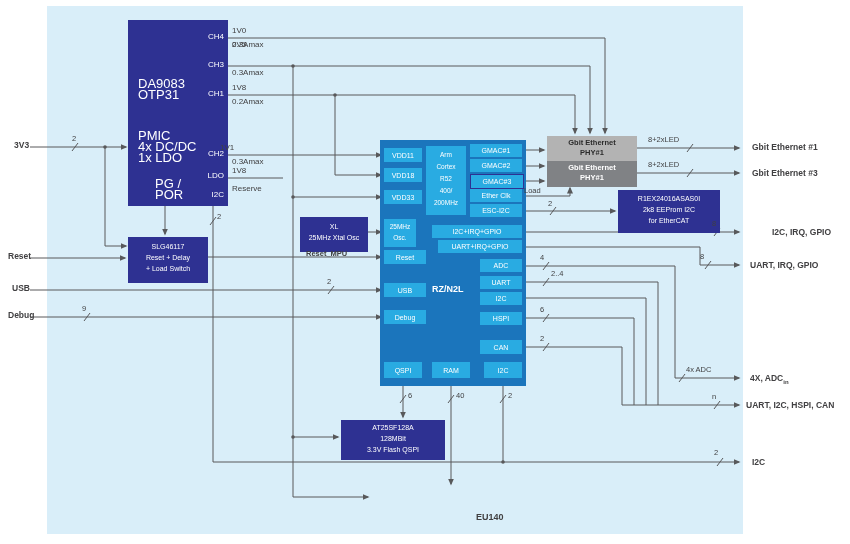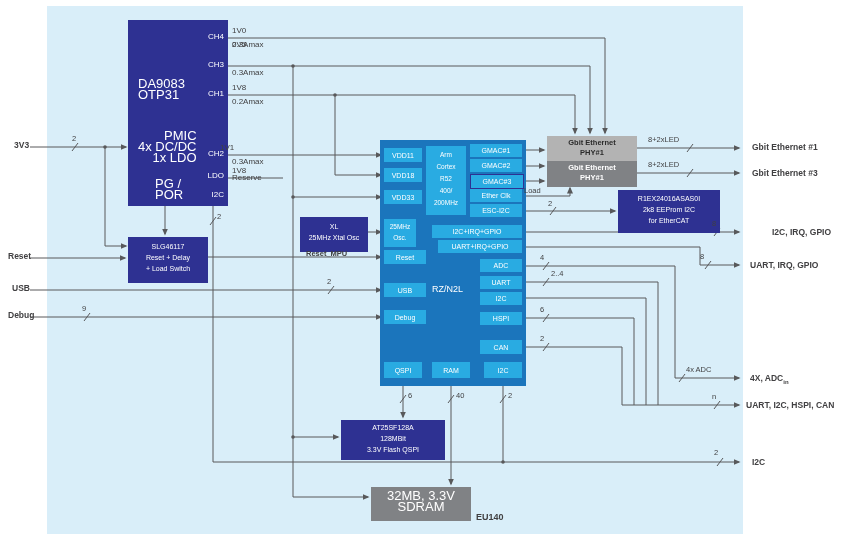--- a/index.html
+++ b/index.html
@@ -14,21 +14,21 @@
   .sub.hl{border:1px solid #2e3192;}
   .cpu{background:#29abe2;color:#fff;position:absolute;text-align:center;font-size:6.5px;line-height:12px;padding-top:3px;}
   .osc{background:#29abe2;color:#fff;position:absolute;text-align:center;font-size:6.5px;line-height:11px;padding-top:2px;}
   .lbl{position:absolute;color:#414042;white-space:nowrap;font-size:8px;line-height:10px;}
   .bw{position:absolute;color:#414042;white-space:nowrap;font-size:7.5px;line-height:9px;}
   .io{position:absolute;color:#414042;font-weight:bold;font-size:8.5px;line-height:10px;white-space:nowrap;}
   .sm{font-size:7.5px;font-weight:normal;}
   .pin{position:absolute;right:4px;text-align:right;font-size:8px;line-height:10px;white-space:nowrap;}
   .bl{font-size:13px;line-height:11px;white-space:nowrap;}
   .bl7{font-size:7px;line-height:11px;white-space:nowrap;}
-  .socname{position:absolute;color:#fff;font-weight:normal;font-size:9px;white-space:nowrap;}
+  .socname{position:absolute;color:#fff;font-weight:bold;font-size:9px;white-space:nowrap;}
   .gray1{background:#b3b3b3;color:#2b2b2b;}
   .gray2{background:#808285;color:#fff;}
   .phytxt{font-size:7.5px;font-weight:bold;line-height:10px;padding-top:2px;white-space:nowrap;}
   .board{position:absolute;color:#414042;font-weight:bold;font-size:9px;white-space:nowrap;}
 </style>
 </head>
 <body>
 
 <div id="stage">
   <div id="panel"></div>
@@ -98,41 +98,41 @@
     <div class="pin" style="top:12px">CH4</div>
     <div class="pin" style="top:40px">CH3</div>
     <div class="pin" style="top:69px">CH1</div>
     <div class="pin" style="top:129px">CH2</div>
     <div class="pin" style="top:151px">LDO</div>
     <div class="pin" style="top:170px">I2C</div>
     <div style="position:absolute;left:10px;top:58px;text-align:left">
       <div class="bl">DA9083</div>
       <div class="bl">OTP31</div>
     </div>
-    <div style="position:absolute;left:10px;top:110px;text-align:right">
+    <div style="position:absolute;left:10px;top:110px;text-align:left">
       <div class="bl">PMIC</div>
       <div class="bl">4x DC/DC</div>
       <div class="bl">1x LDO</div>
     </div>
     <div style="position:absolute;left:27px;top:158px;text-align:left">
       <div class="bl">PG /</div>
       <div class="bl">POR</div>
     </div>
   </div>
 
   <div class="lbl" style="left:232px;top:26px">1V0</div>
   <div class="lbl" style="left:232px;top:40px">0.3Amax</div>
   <div class="lbl" style="left:232px;top:40px">2V5</div>
   <div class="lbl" style="left:232px;top:68px">0.3Amax</div>
   <div class="lbl" style="left:232px;top:83px">1V8</div>
   <div class="lbl" style="left:232px;top:97px">0.2Amax</div>
   <div class="lbl" style="left:220px;top:143px">1V1</div>
   <div class="lbl" style="left:232px;top:157px">0.3Amax</div>
   <div class="lbl" style="left:232px;top:166px">1V8</div>
-  <div class="lbl" style="left:232px;top:173px">Reserve</div>
+  <div class="lbl" style="left:232px;top:184px">Reserve</div>
 
   <div class="blk navy" style="left:128px;top:237px;width:80px;height:42px;padding-top:4px">
     <div class="bl7">SLG46117</div>
     <div class="bl7">Reset + Delay</div>
     <div class="bl7">+ Load Switch</div>
   </div>
 
   <div class="blk navy" style="left:300px;top:217px;width:68px;height:31px;padding-top:4px">
     <div class="bl7">XL</div>
     <div class="bl7">25MHz Xtal Osc</div>
@@ -190,24 +190,20 @@
     <div class="bl7">2k8 EEProm I2C</div>
     <div class="bl7">for EtherCAT</div>
   </div>
 
   <div class="blk navy" style="left:341px;top:420px;width:104px;height:38px;padding-top:2px">
     <div class="bl7">AT25SF128A</div>
     <div class="bl7">128MBit</div>
     <div class="bl7">3.3V Flash QSPI</div>
   </div>
 
-  <div class="blk gray2" style="left:371px;top:487px;width:100px;height:31px;padding-top:3px">
-    <div class="bl">32MB, 3.3V</div>
-    <div class="bl">SDRAM</div>
-  </div>
 
   <div class="board" style="left:476px;top:512px">EU140</div>
 
   <div class="io sm" style="left:648px;top:135px">8+2xLED</div>
   <div class="io" style="left:752px;top:142px">Gbit Ethernet #1</div>
   <div class="io sm" style="left:648px;top:160px">8+2xLED</div>
   <div class="io" style="left:752px;top:168px">Gbit Ethernet #3</div>
   <div class="io" style="left:772px;top:227px">I2C, IRQ, GPIO</div>
   <div class="io" style="left:750px;top:260px">UART, IRQ, GPIO</div>
   <div class="io sm" style="left:686px;top:365px">4x ADC</div>

